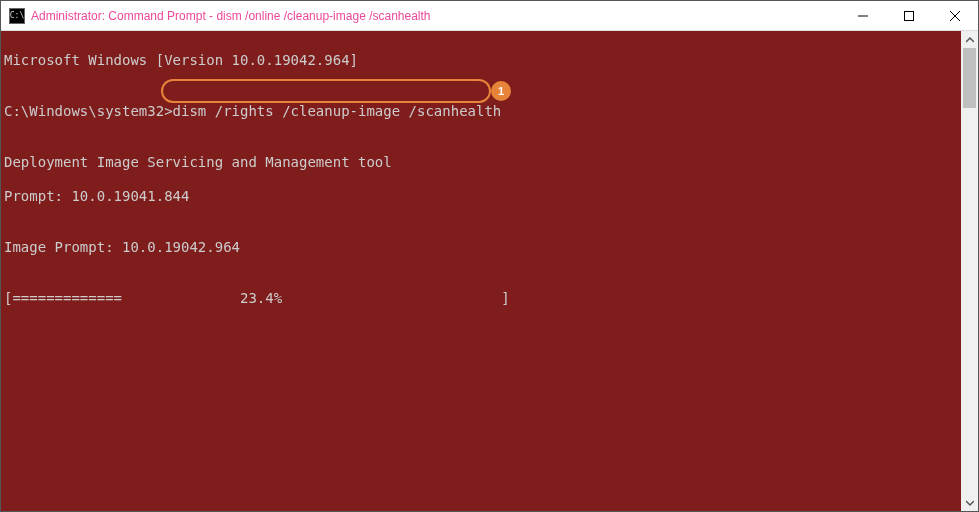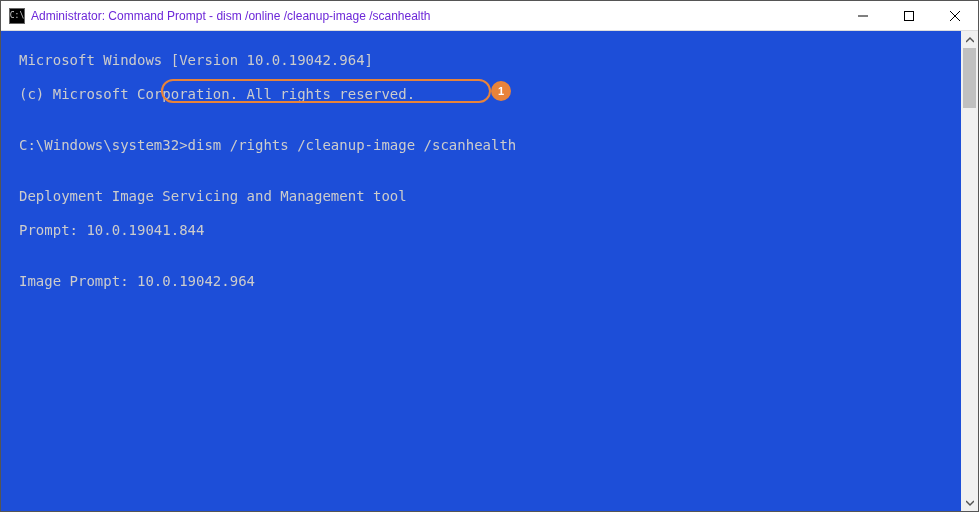--- a/index.html
+++ b/index.html
@@ -35,21 +35,21 @@
       display:inline-flex;
       align-items:center;
       justify-content:center;
       font-size:8px;
       color:#ccc;
       font-family: Consolas, monospace;
       border:1px solid #666;
     }
     .title-text {
       font-size: 12px;
-      color: #6d28d9;
+      color: #ec4899;
       flex: 0 0 auto;
     }
     .titlebar-spacer { flex: 1; }
     .titlebar-controls { display: flex; height: 100%; }
     .tb-btn {
       width: 46px;
       height: 100%;
       display: flex;
       align-items: center;
       justify-content: center;
@@ -58,26 +58,26 @@
     }
     .tb-btn svg { width: 10px; height: 10px; }
     .client {
       flex: 1;
       display: flex;
       background: #0C0C0C;
       position: relative;
     }
     .terminal {
       flex: 1;
-      background: #1d4ed8;
+      background: #7f1d1d;
       color: #CCCCCC;
       font-family: Consolas, 'Lucida Console', monospace;
       font-size: 14px;
       line-height: 17px;
-      padding: 4px 18px;
+      padding: 4px 3px;
       white-space: pre;
       position: relative;
     }
     .terminal .line { display:block; }
     .scrollbar {
       width: 17px;
       background: #f0f0f0;
       display: flex;
       flex-direction: column;
     }
@@ -136,29 +136,29 @@
         <svg viewBox="0 0 10 10">
             <line x1="0" y1="0" x2="10" y2="10" stroke="#000" stroke-width="1"></line>
             <line x1="10" y1="0" x2="0" y2="10" stroke="#000" stroke-width="1"></line>
           </svg>
       </div>
     </div>
   </div>
   <div class="client">
     <div class="terminal">
 <span class="line">Microsoft Windows [Version 10.0.19042.964]</span>
-<span class="line">(c) Microsoft Corporation. All rights reserved.</span>
 <span class="line"></span>
 <span class="line"><span>C:\Windows\system32&gt;</span><span>dism /rights /cleanup-image /scanhealth</span></span>
 <span class="line"></span>
 <span class="line">Deployment Image Servicing and Management tool</span>
 <span class="line">Prompt: 10.0.19041.844</span>
 <span class="line"></span>
 <span class="line">Image Prompt: 10.0.19042.964</span>
 <span class="line"></span>
+<span class="line">[=============              23.4%                          ]</span>
 
       <div class="annotation-circle" style="left:160px; top:48px; width:330px; height:24px;"></div>
       <div class="annotation-badge" style="left:490px; top:50px;">1</div>
     </div>
     <div class="scrollbar">
       <div class="sb-btn">
         <svg viewBox="0 0 8 8">
             <polyline points="0,6 4,2 8,6" fill="none" stroke="#555" stroke-width="1.5"></polyline>
           </svg>
       </div>

